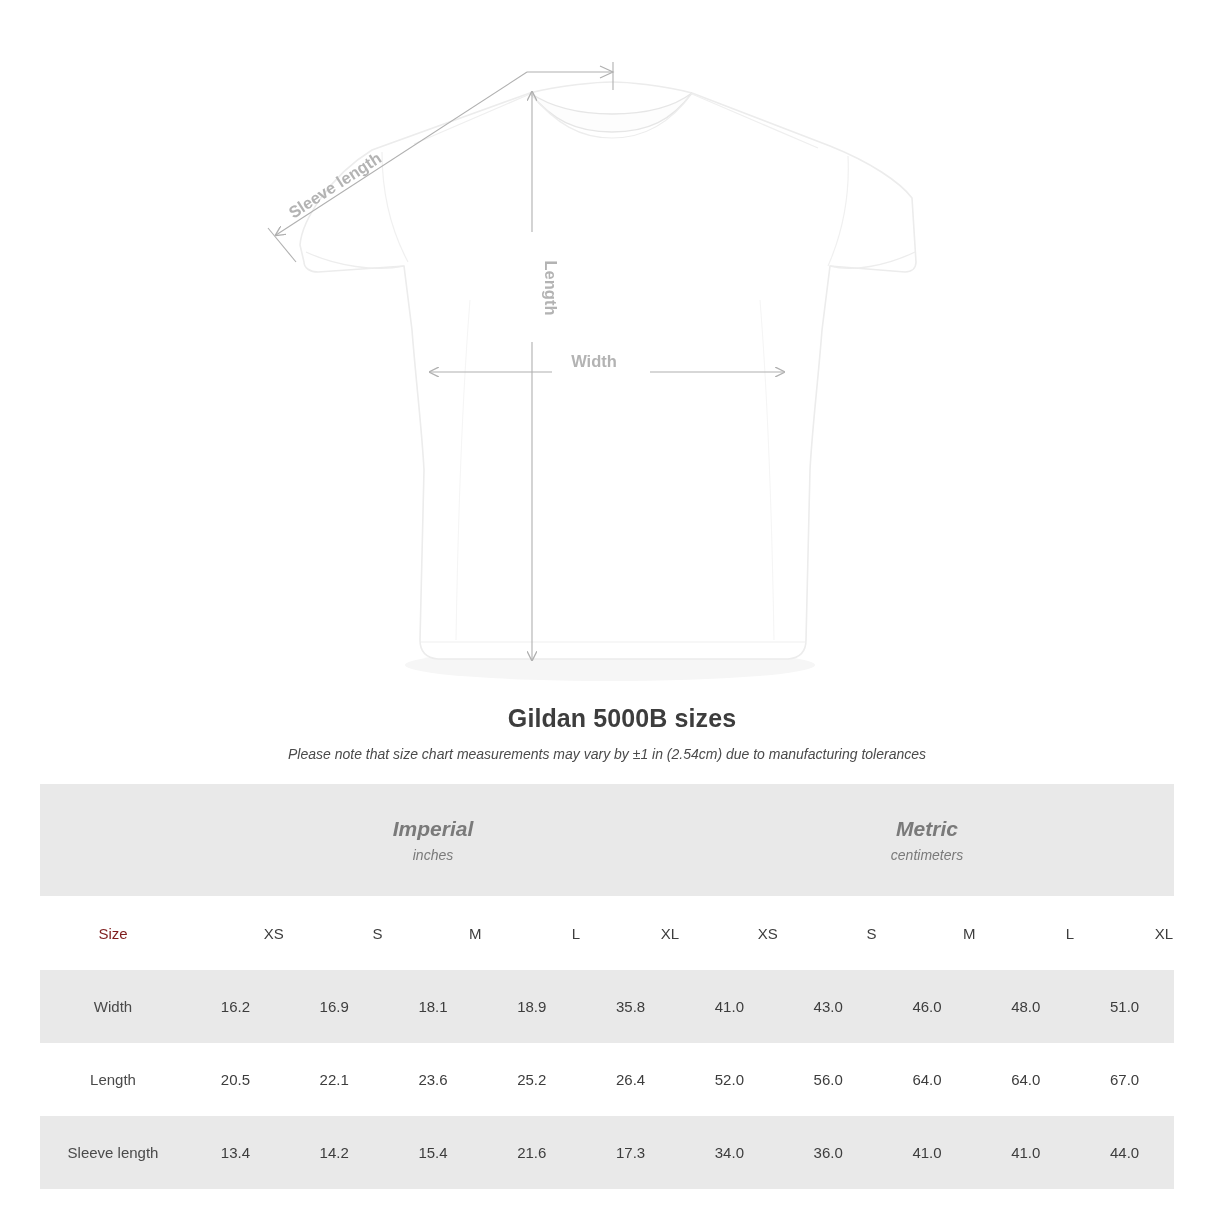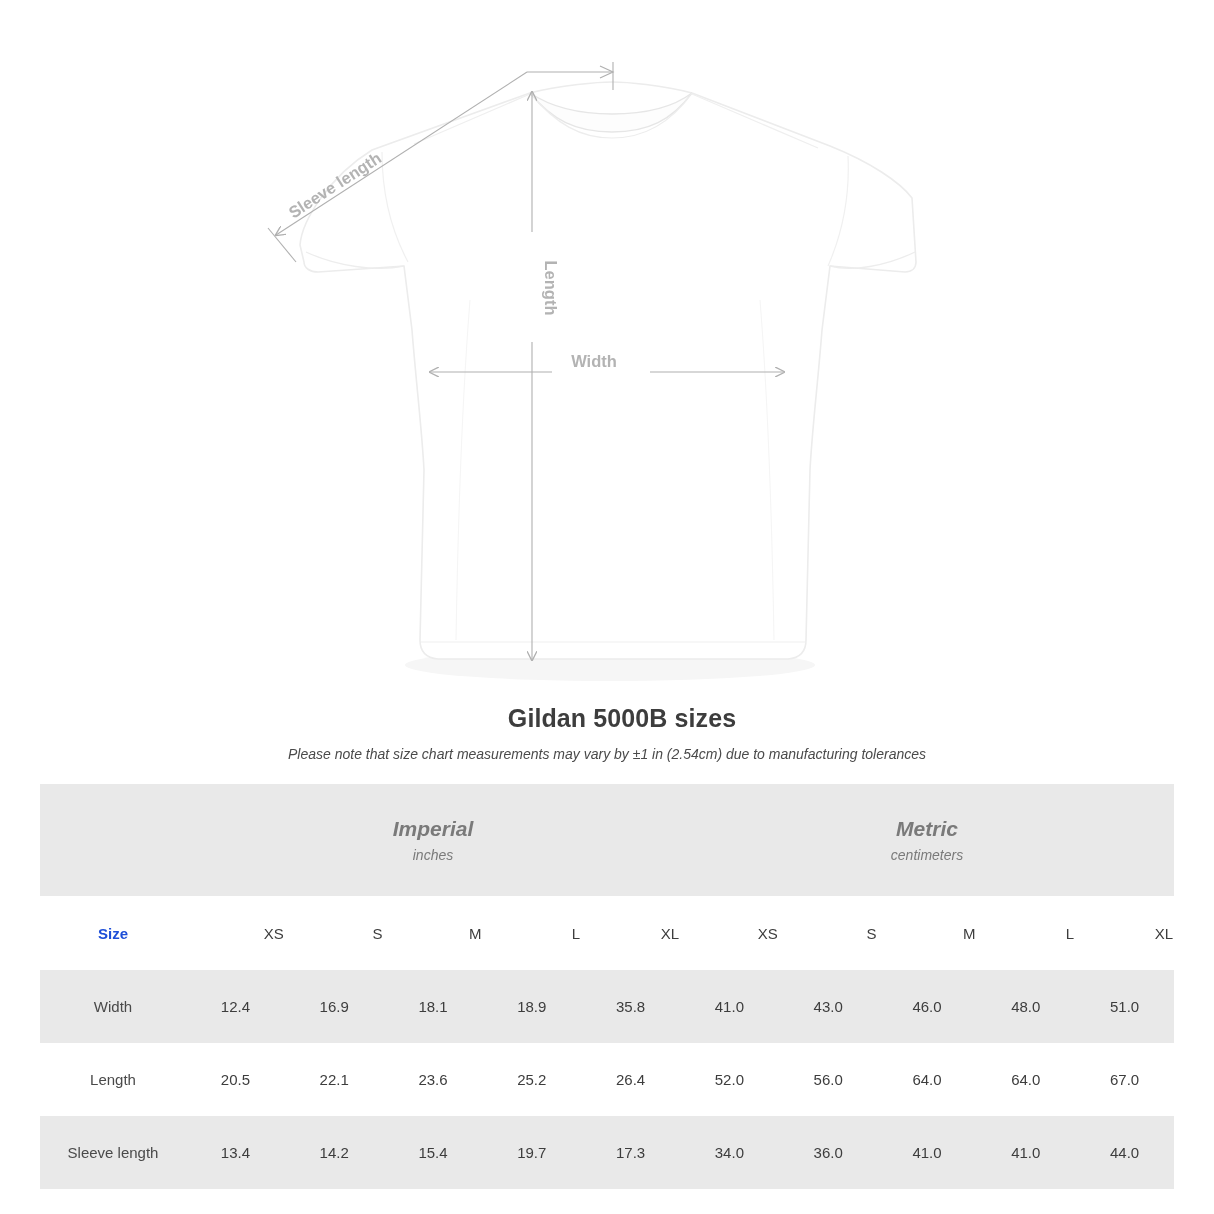--- a/index.html
+++ b/index.html
@@ -90,22 +90,22 @@
 
   
   .size-head td {
     background: #ffffff;
     height: 72px;
     font-size: 15px;
     color: #3d3d3d;
     vertical-align: middle;
   }
   .size-head td.rowlabel {
-    font-weight: bold;
-    color: #1d4ed8;
+    font-weight: normal;
+    color: #7f1d1d;
   }
   .size-head td.sz {
     font-weight: normal;
     text-align: right;
   }
 
   
   tr.data-row td {
     height: 71px;
     font-size: 15px;
@@ -254,21 +254,21 @@
         <td class="sz sep-left">XL</td>
         <td class="sz sep-left">XS</td>
         <td class="sz sep-left">S</td>
         <td class="sz sep-left">M</td>
         <td class="sz sep-left">L</td>
         <td class="sz sep-left">XL</td>
       </tr>
 
       <tr class="data-row shade">
         <td class="rowlabel">Width</td>
-        <td class="sep-left">12.4</td>
+        <td class="sep-left">16.2</td>
         <td class="sep-left">16.9</td>
         <td class="sep-left">18.1</td>
         <td class="sep-left">18.9</td>
         <td class="sep-left">35.8</td>
         <td class="sep-left">41.0</td>
         <td class="sep-left">43.0</td>
         <td class="sep-left">46.0</td>
         <td class="sep-left">48.0</td>
         <td class="sep-left">51.0</td>
       </tr>
@@ -285,21 +285,21 @@
         <td class="sep-left">64.0</td>
         <td class="sep-left">64.0</td>
         <td class="sep-left">67.0</td>
       </tr>
 
       <tr class="data-row shade">
         <td class="rowlabel">Sleeve length</td>
         <td class="sep-left">13.4</td>
         <td class="sep-left">14.2</td>
         <td class="sep-left">15.4</td>
-        <td class="sep-left">19.7</td>
+        <td class="sep-left">21.6</td>
         <td class="sep-left">17.3</td>
         <td class="sep-left">34.0</td>
         <td class="sep-left">36.0</td>
         <td class="sep-left">41.0</td>
         <td class="sep-left">41.0</td>
         <td class="sep-left">44.0</td>
       </tr>
     </tbody>
       </table>
   </div>

